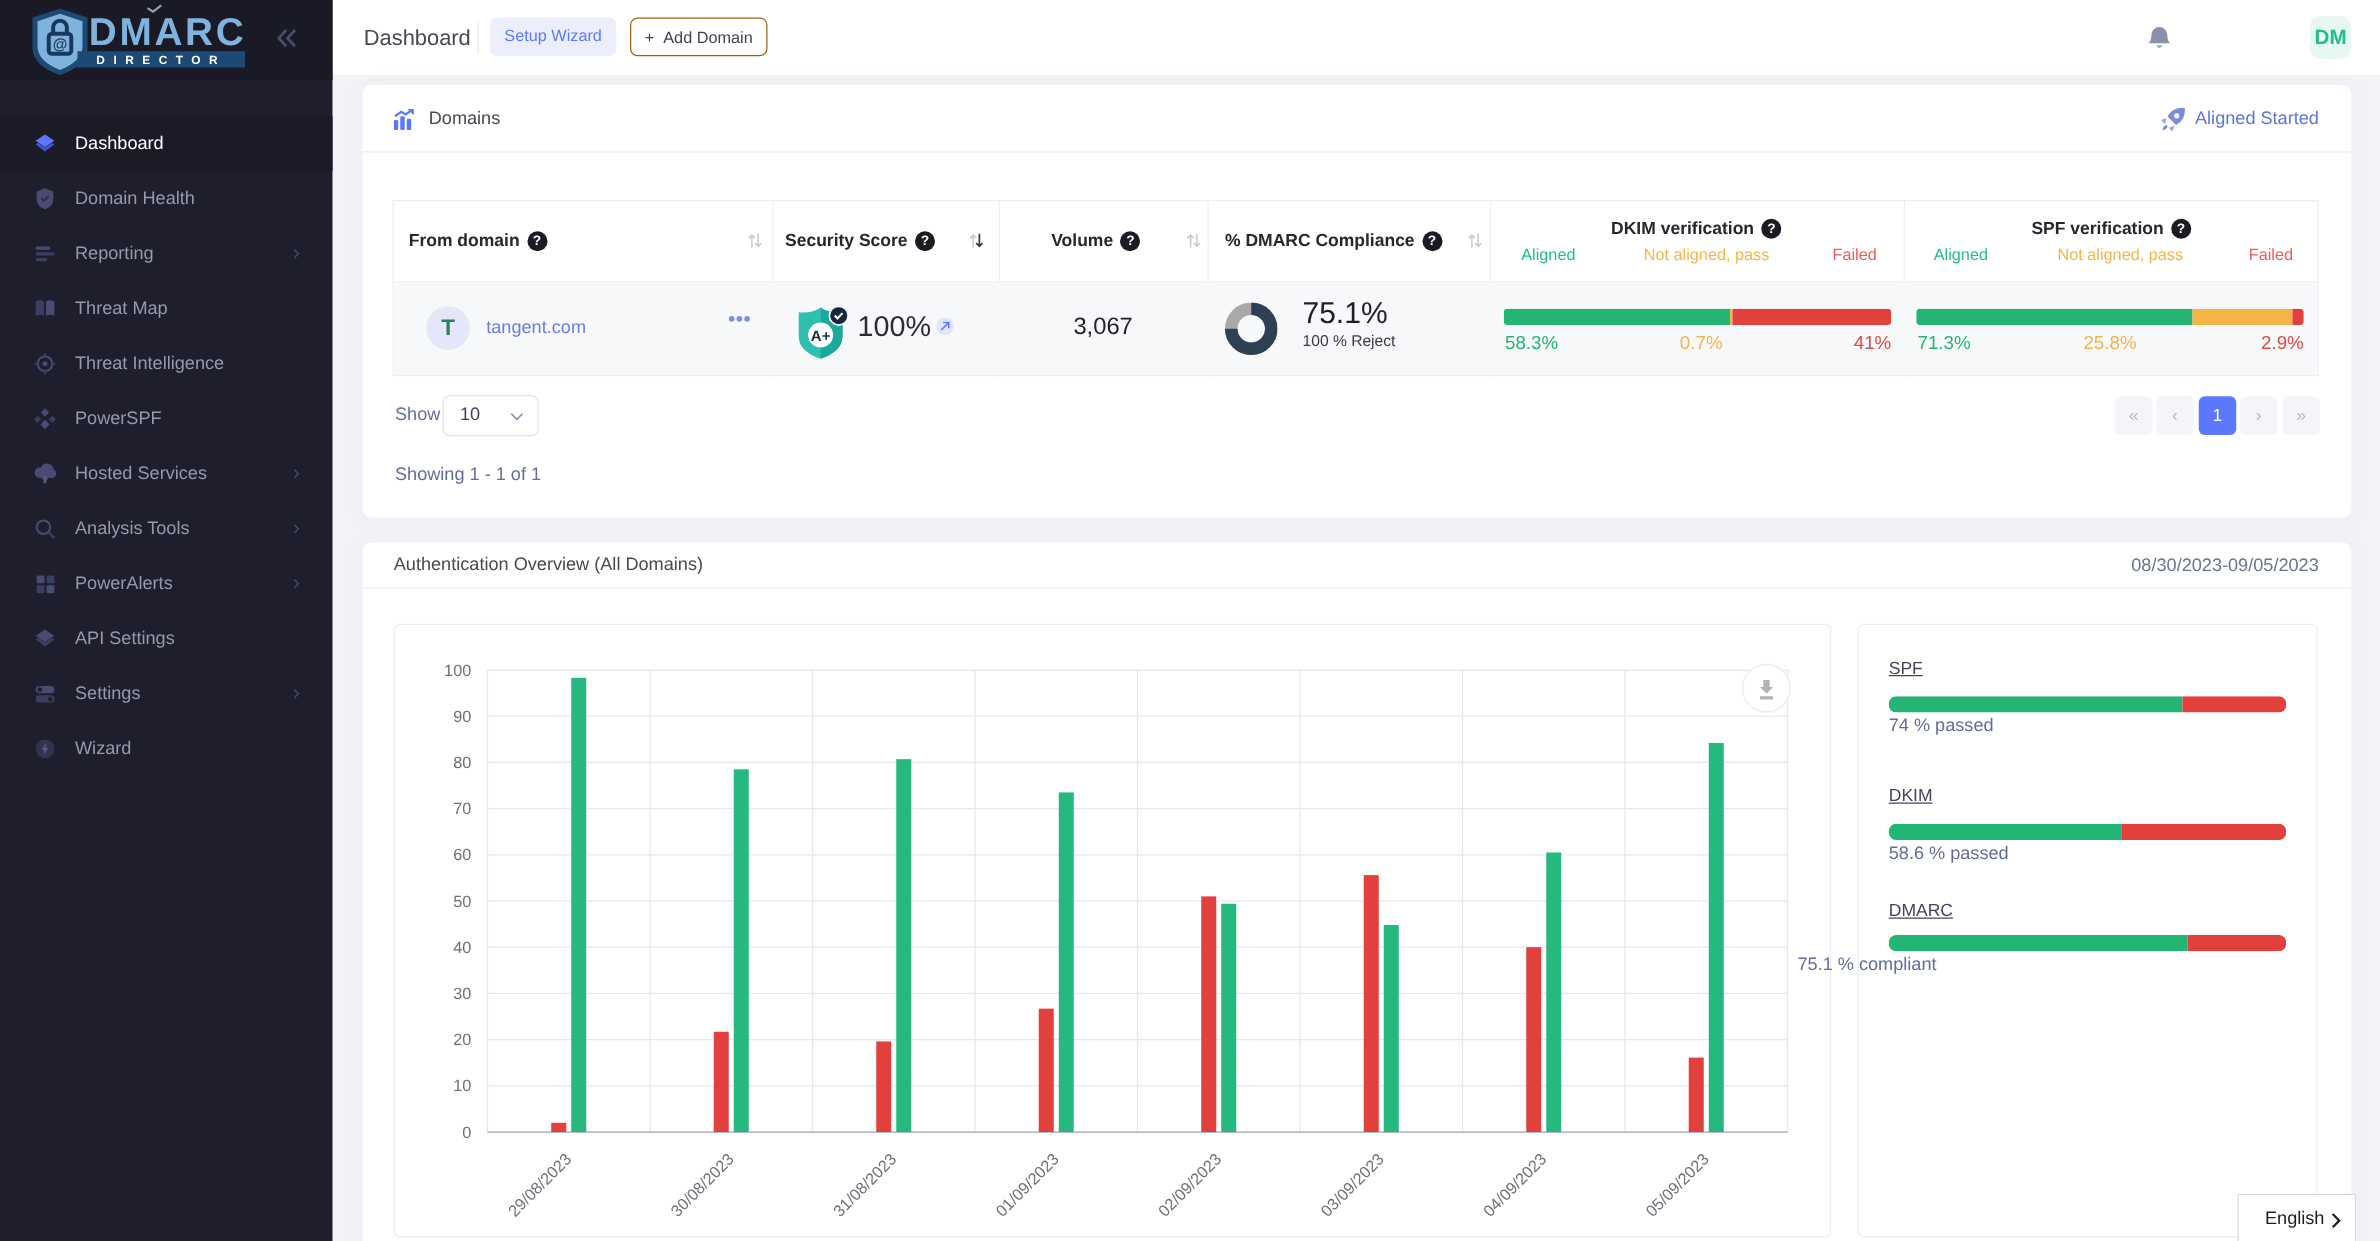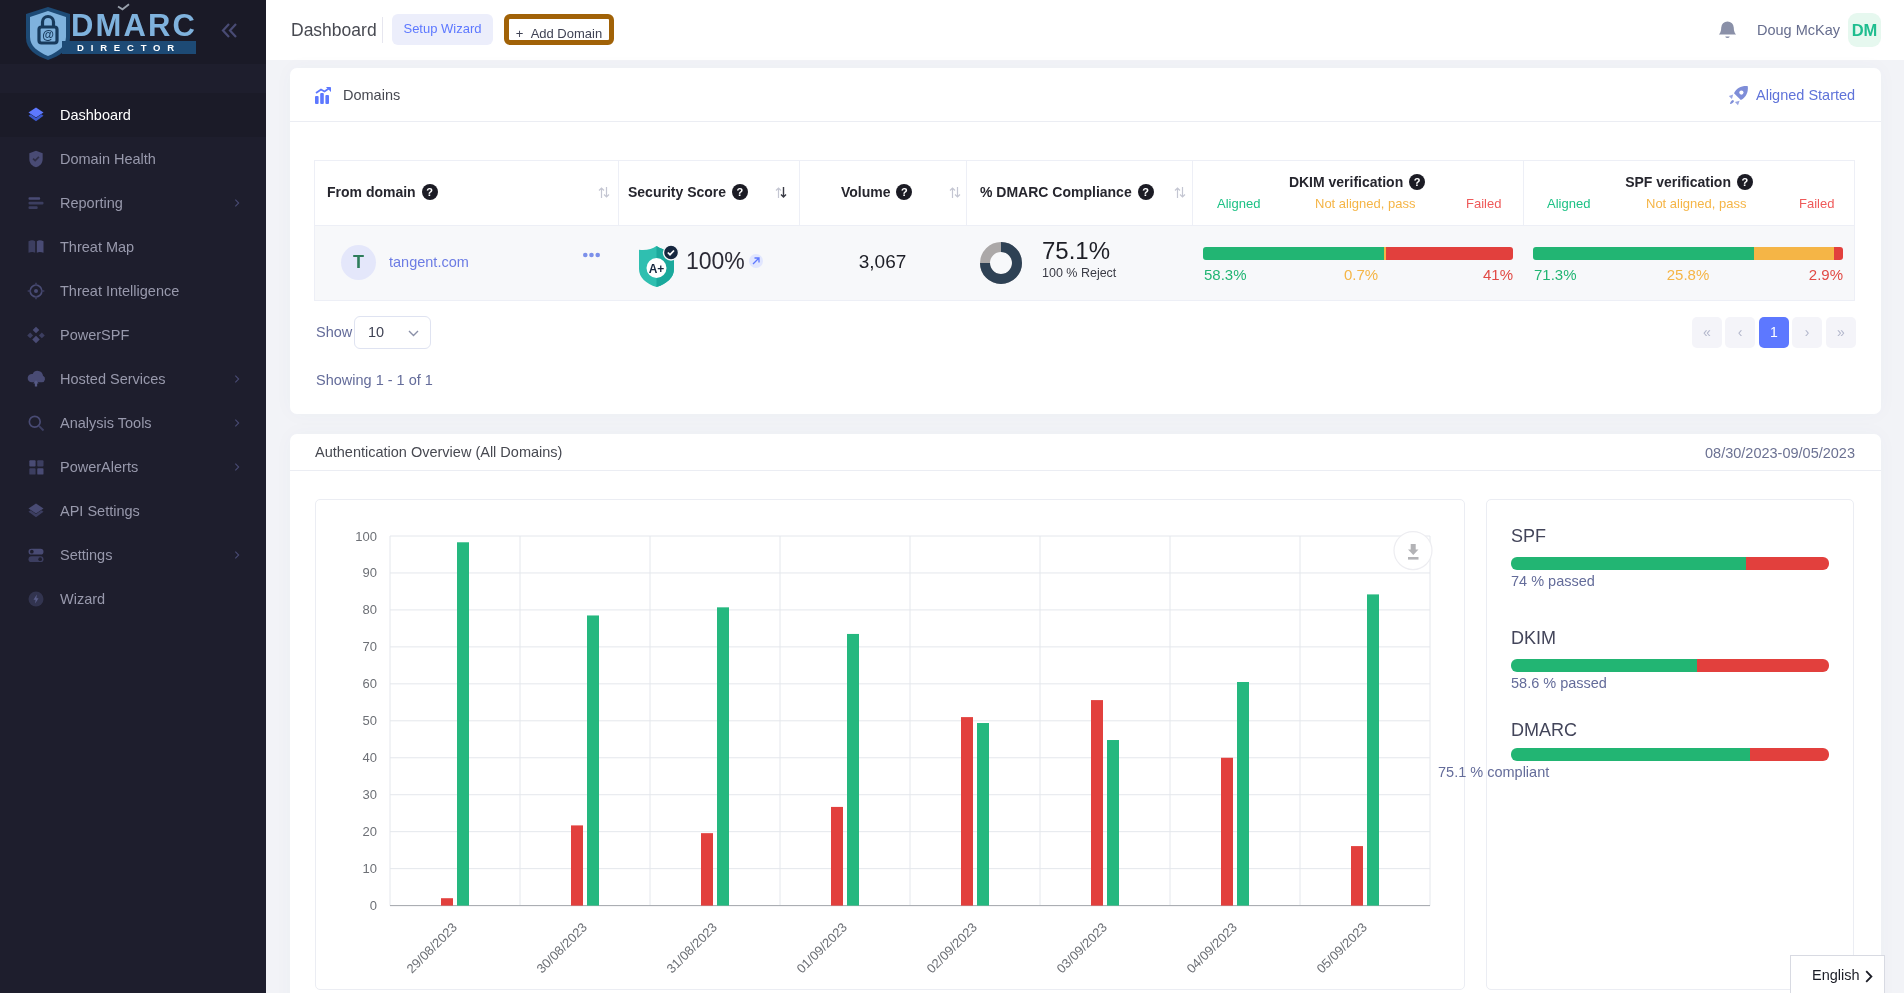--- a/index.html
+++ b/index.html
@@ -14,21 +14,21 @@
 .menu-item .mi-icon { position:absolute; left:26px; top:50%; transform:translateY(-50%); width:20px; height:20px; }
 .menu-item.active { background:#1b1b28; color:#ffffff; }
 .menu-item .mi-chev { position:absolute; right:25px; top:50%; transform:translateY(-50%); width:8px; height:8px; }
 
 
 #topbar { position:absolute; left:266px; top:0; width:1638px; height:60px; background:#ffffff; }
 #page-title { position:absolute; left:25px; top:0; height:60px; line-height:60px; font-size:17.5px; color:#474951; font-weight:500;}
 #title-div { position:absolute; left:116px; top:17px; height:26px; width:1px; background:#e6e6ef; }
 .tb-btn { position:absolute; top:14px; height:31px; border-radius:6px; font-size:13px; line-height:29px; text-align:center; }
 #btn-wizard { left:126px; width:101px; background:#eceefb; color:#5d78ff; font-weight:500; }
-#btn-add { left:238px; width:110px; background:#fff; border:5px solid #a16207; color:#3f4254; font-weight:500; }
+#btn-add { left:238px; width:110px; background:#fff; border:1px solid #a16207; color:#3f4254; font-weight:500; }
 
 
 .card { position:absolute; left:290px; width:1591px; background:#fff; border-radius:7px; box-shadow:0 0 20px 0 rgba(76,87,125,.03); }
 #card1 { top:68px; height:346px; }
 #card2 { top:434px; height:600px; }
 .card-head { position:absolute; left:0; top:0; width:100%; border-bottom:1px solid #ebedf3; }
 
 
 #dtable { position:absolute; left:24px; top:92px; width:1541px; height:153px; }
 .tb-border { position:absolute; border:1px solid #edeff6; }
@@ -39,21 +39,21 @@
 
 
 .segbar { position:absolute; height:13px; border-radius:3px; overflow:hidden; display:flex; }
 .segbar div { height:100%; }
 
 
 .pg-btn { position:absolute; top:249px; width:30px; height:31px; border-radius:5px; background:#f4f4f9; color:#b3b7cc; text-align:center; line-height:31px; font-size:14px; }
 .pg-active { background:#5d78ff; color:#fff; }
 
 
-.rp-label { position:absolute; font-size:18px; color:#43455a; font-weight:500;}
+.rp-label { position:absolute; font-size:14px; color:#43455a; font-weight:500;text-decoration:underline;}
 .rp-sub { position:absolute; font-size:14.5px; color:#646c9a; }
 .rp-bar { position:absolute; left:25px; width:318px; height:13px; border-radius:6px; overflow:hidden; display:flex; }
 </style>
 </head>
 <body>
 
 <div id="sidebar">
   <div id="logo-strip">
     <svg width="222" height="62" viewBox="0 0 222 62" style="position:absolute;left:18px;top:2px;">
 
@@ -188,21 +188,20 @@
 
 <div id="topbar">
   <div id="page-title">Dashboard</div>
   <div id="title-div"></div>
   <div class="tb-btn" id="btn-wizard">Setup Wizard</div>
   <div class="tb-btn" id="btn-add">+&nbsp;&nbsp;Add Domain</div>
   <svg style="position:absolute;left:1452px;top:20px;" width="19" height="21" viewBox="0 0 19 21">
     <path d="M9.5 1.5 a6.3 6.3 0 0 1 6.3 6.3 c0 4.2 1.6 6 2.4 6.8 H0.8 c0.8 -0.8 2.4 -2.6 2.4 -6.8 A6.3 6.3 0 0 1 9.5 1.5 Z" fill="#8a90a8"></path>
     <path d="M7.2 16.4 a2.4 2.4 0 0 0 4.6 0 Z" fill="#8a90a8"></path>
   </svg>
-  <div style="position:absolute; left:1365px; top:0; width:209px; height:60px; line-height:60px; text-align:right; font-size:14.5px; color:#666d8e;">Doug McKay</div>
   <div style="position:absolute; left:1582px; top:13px; width:33px; height:34px; border-radius:9px; background:#e6f8ef; color:#1fbd8f; font-size:16.5px; font-weight:bold; text-align:center; line-height:34px;">DM</div>
 </div>
 
 <div class="card" id="card1">
   <div class="card-head" style="height:54px;"></div>
   <svg style="position:absolute;left:25px;top:19px;" width="18" height="17" viewBox="0 0 18 17">
     <rect x="0" y="9" width="3.6" height="8" rx="1" fill="#5d78ff"></rect>
     <rect x="5.2" y="6" width="3.6" height="11" rx="1" fill="#5d78ff"></rect>
     <rect x="10.4" y="8" width="3.6" height="9" rx="1" fill="#5d78ff"></rect>
     <path d="M1 6 L6 2.5 L9.5 4.5 L14.5 1" stroke="#5d78ff" stroke-width="1.8" fill="none"></path>

